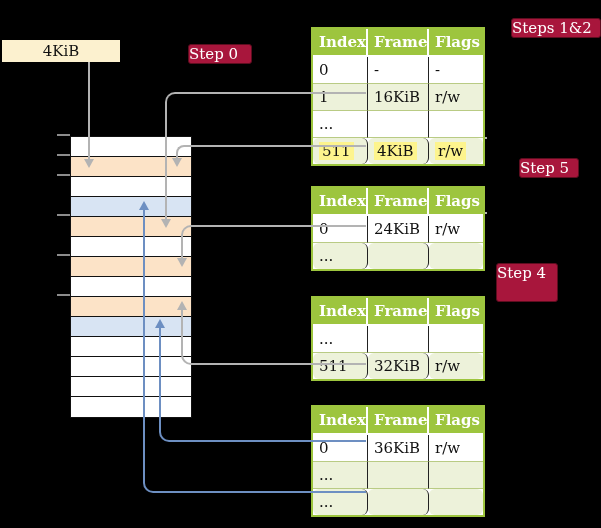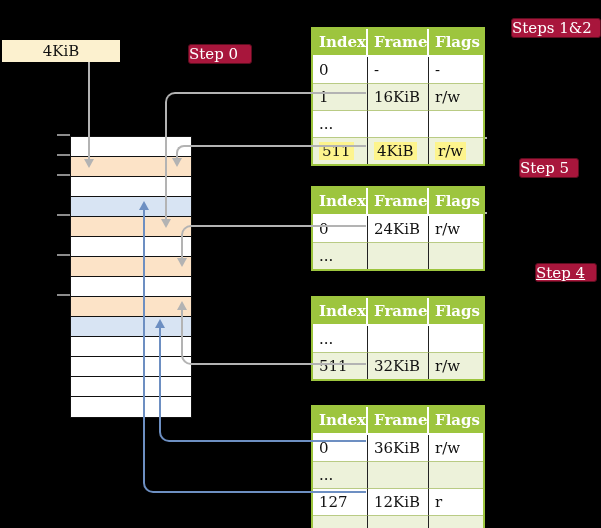--- a/index.html
+++ b/index.html
@@ -9,21 +9,21 @@
   
   .box4{position:absolute;left:2px;top:40px;width:118px;height:22px;
         background:var(--box-cream);color:#111;font-size:15px;text-align:center;line-height:22px;}
 
   
   .badge{position:absolute;background:var(--badge-red);border:1px solid var(--badge-border);
          border-radius:3px;color:#fff;font-size:15px;line-height:18px;box-sizing:border-box;}
   .b-step0{left:188px;top:44px;width:64px;height:20px;}
   .b-steps12{left:511px;top:18px;width:90px;height:20px;}
   .b-step3{left:519px;top:158px;width:60px;height:20px;}
-  .b-step4{left:535px;top:263px;width:62px;height:19px;text-decoration:underline;}
+  .b-step4{left:496px;top:263px;width:62px;height:39px;}
 
   
   .memcol{position:absolute;left:70px;top:136px;width:120px;border:1px solid #111;background:#fff;z-index:1;}
   .mrow{height:20px;border-bottom:1px solid #111;box-sizing:border-box;}
   .mrow:last-child{border-bottom:none;}
   .m-white{background:#fff;}
   .m-orange{background:var(--row-orange);}
   .m-blue{background:var(--row-blue);}
 
   .tick{position:absolute;width:13px;height:2px;background:#8c8c8c;z-index:1;}
@@ -33,21 +33,21 @@
   .ptable{position:absolute;left:311px;border-collapse:separate;border-spacing:0;
           border:2px solid var(--table-header-green);background:#fff;table-layout:fixed;
           width:170px;font-size:15px;z-index:2;margin-top:8px;}
   .ptable th{background:var(--table-header-green);color:#fff;font-weight:bold;height:26px;
              border-right:2px solid #fff;border-bottom:2px solid #fff;text-align:left;
              padding:0 0 0 6px;box-sizing:content-box;}
   .ptable th:last-child{border-right:none;}
   .ptable td{height:26px;border-right:1px solid #222;border-bottom:1px solid var(--table-row-divider);
              padding:0 0 0 6px;color:#111;overflow:hidden;white-space:nowrap;}
   .ptable td:last-child{border-right:none;}
-  .ptable tr:last-child td{border-bottom:none;}
+  .ptable tr:last-child td{border-bottom:none;border-radius:6px;}
   .ptable tr.shade td{background:var(--table-row-green);}
   .hl{background:var(--highlight-yellow);padding:0 3px;}
 
   
   .conn{position:absolute;pointer-events:none;box-sizing:border-box;z-index:3;}
   .gray{--c:var(--connector-gray);}
   .blue{--c:var(--connector-blue);}
   .vline{width:2px;background:var(--c);}
   .down-l{border-top:2px solid var(--c);border-left:2px solid var(--c);border-top-left-radius:10px;}
   .up-l{border-bottom:2px solid var(--c);border-left:2px solid var(--c);border-bottom-left-radius:10px;}
@@ -201,25 +201,20 @@
         <tr>
           <td>0</td>
           <td>36KiB</td>
           <td>r/w</td>
         </tr>
         <tr class="shade">
           <td>...</td>
           <td></td>
           <td></td>
         </tr>
-        <tr>
-          <td>127</td>
-          <td>12KiB</td>
-          <td>r</td>
-        </tr>
         <tr class="shade">
           <td>...</td>
           <td></td>
           <td></td>
         </tr>
       </tbody>
   </table>
 
   <div class="conn vline gray" style="left:88px;top:62px;height:98px;"></div>
   <div class="arr down gray" style="left:84px;top:159px;"></div>

